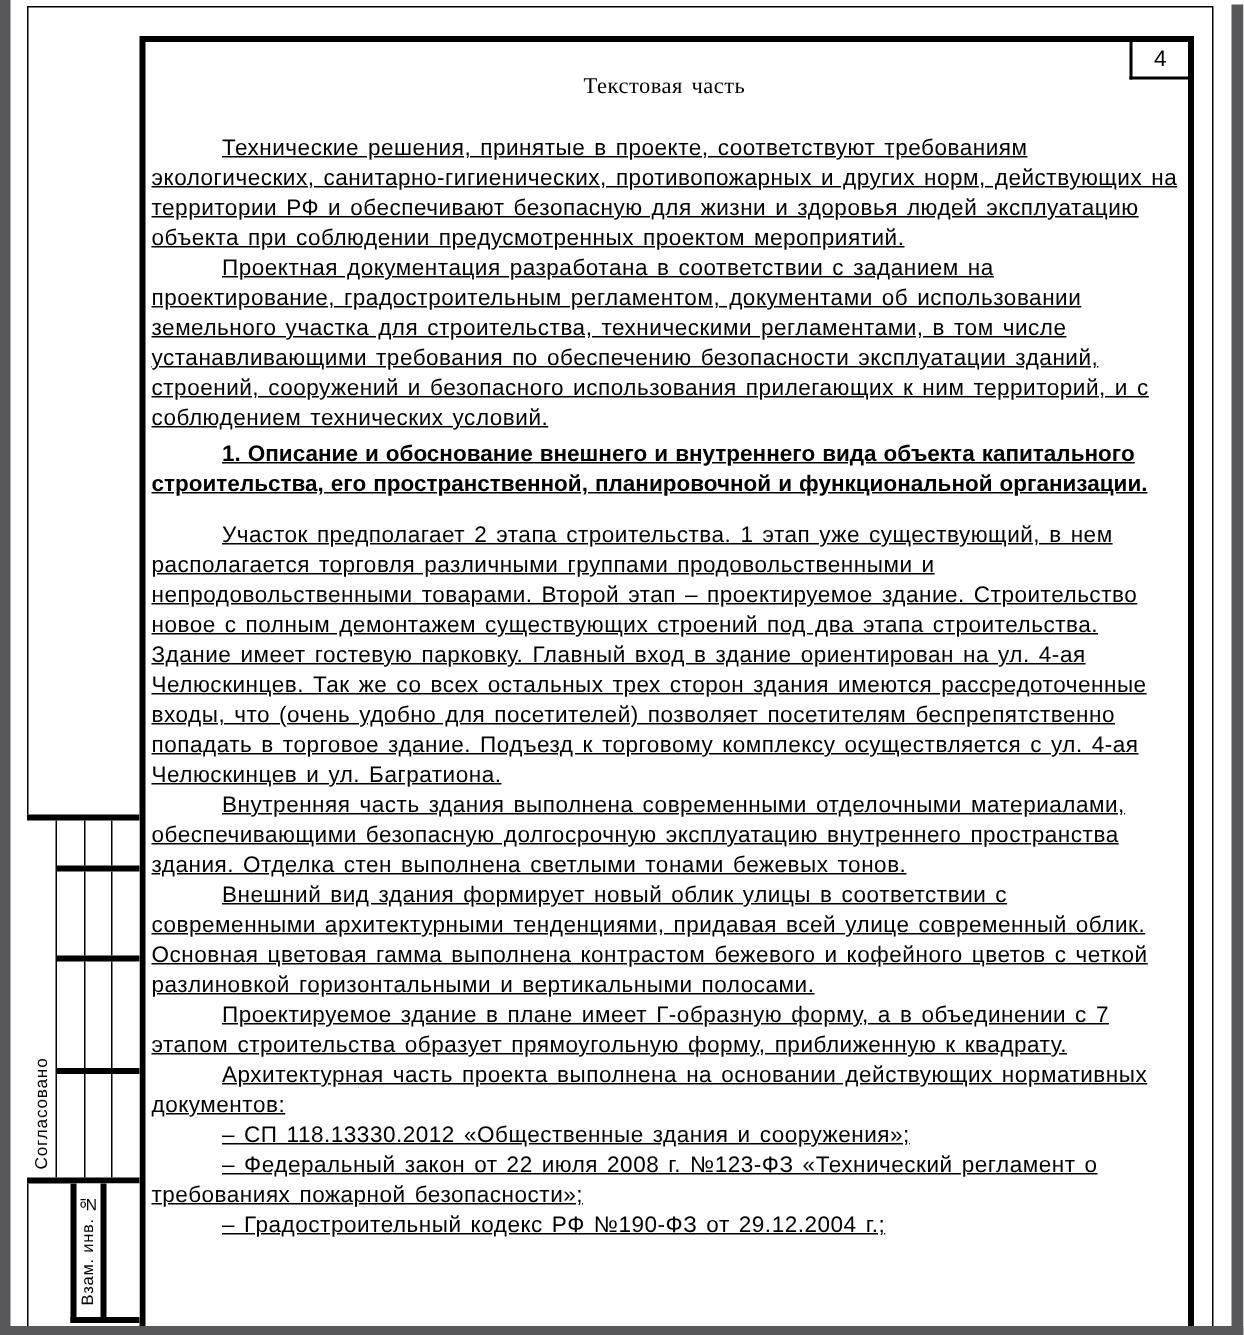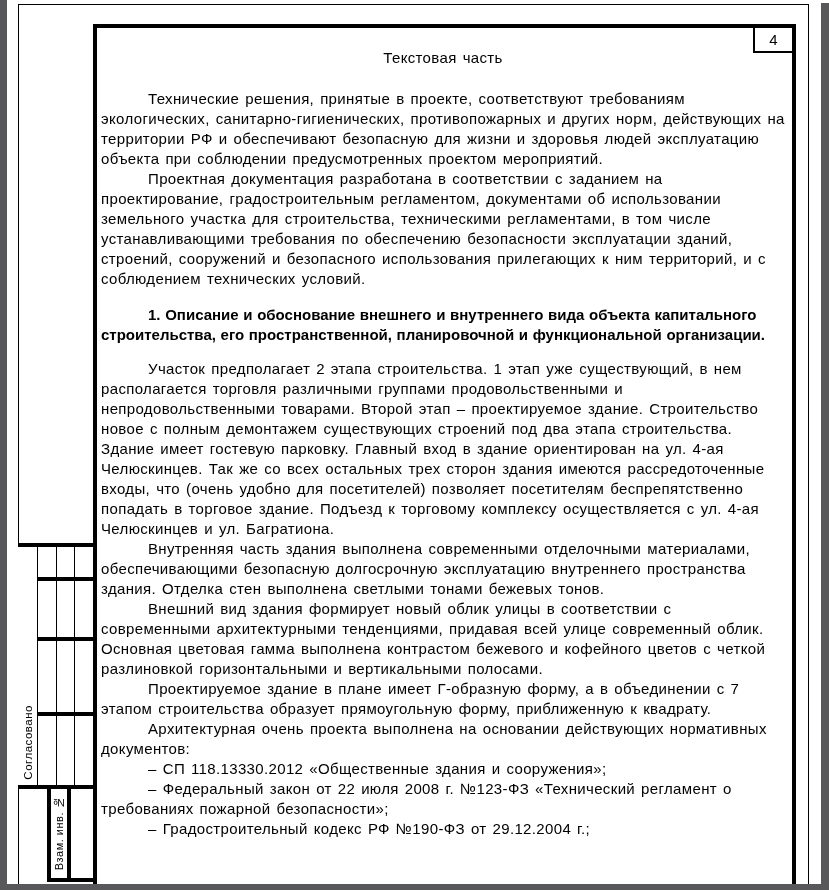--- a/index.html
+++ b/index.html
@@ -31,24 +31,24 @@
     display:flex; align-items:center; justify-content:center;
     font-size:15px; z-index:10;
   }
 
   
   .content {
     position:absolute; left:101px; top:28px; width:684px; z-index:8;
     font-size:15px; line-height:20px; letter-spacing:0.35px; word-spacing:1.5px;
     text-align:left;
   }
-  .doc-title { text-align:center; margin-top:20px; margin-bottom:21px; text-indent:0; }
-  .para { margin:0; text-indent:47px; }
+  .doc-title { text-align:center; margin-top:20px; margin-bottom:21px; text-indent:0;font-family:Liberation Serif, serif; }
+  .para { margin:0; text-indent:47px;text-decoration:underline; }
   .section-heading {
-    font-weight:bold; margin-top:16px; margin-bottom:14px;
+    font-weight:bold; margin-top:4px; margin-bottom:14px;
     letter-spacing:0; word-spacing:0.5px;
   }
 
   
   .stamp-a {
     position:absolute; left:18px; top:543px; width:75px; height:246px;
     border-top:4px solid #000; border-bottom:4px solid #000;
     box-sizing:border-box; display:flex; z-index:9; background:#fff;
   }
   .stamp-a .label-cell {
@@ -133,18 +133,18 @@
 
 <div class="content">
   <div class="doc-title">Текстовая часть</div>
   <p class="para">Технические решения, принятые в проекте, соответствуют требованиям экологических, санитарно-гигиенических, противопожарных и других норм, действующих на территории РФ и обеспечивают безопасную для жизни и здоровья людей эксплуатацию объекта при соблюдении предусмотренных проектом мероприятий.</p>
   <p class="para">Проектная документация разработана в соответствии с заданием на проектирование, градостроительным регламентом, документами об использовании земельного участка для строительства, техническими регламентами, в том числе устанавливающими требования по обеспечению безопасности эксплуатации зданий, строений, сооружений и безопасного использования прилегающих к ним территорий, и с соблюдением технических условий.</p>
   <p class="para section-heading">1. Описание и обоснование внешнего и внутреннего вида объекта капитального строительства, его пространственной, планировочной и функциональной организации.</p>
   <p class="para">Участок предполагает 2 этапа строительства. 1 этап уже существующий, в нем располагается торговля различными группами продовольственными и непродовольственными товарами. Второй этап – проектируемое здание. Строительство новое с полным демонтажем существующих строений под два этапа строительства. Здание имеет гостевую парковку. Главный вход в здание ориентирован на ул. 4-ая Челюскинцев. Так же со всех остальных трех сторон здания имеются рассредоточенные входы, что (очень удобно для посетителей) позволяет посетителям беспрепятственно попадать в торговое здание. Подъезд к торговому комплексу осуществляется с ул. 4-ая Челюскинцев и ул. Багратиона.</p>
   <p class="para">Внутренняя часть здания выполнена современными отделочными материалами, обеспечивающими безопасную долгосрочную эксплуатацию внутреннего пространства здания. Отделка стен выполнена светлыми тонами бежевых тонов.</p>
   <p class="para">Внешний вид здания формирует новый облик улицы в соответствии с современными архитектурными тенденциями, придавая всей улице современный облик. Основная цветовая гамма выполнена контрастом бежевого и кофейного цветов с четкой разлиновкой горизонтальными и вертикальными полосами.</p>
   <p class="para">Проектируемое здание в плане имеет Г-образную форму, а в объединении с 7 этапом строительства образует прямоугольную форму, приближенную к квадрату.</p>
-  <p class="para">Архитектурная очень проекта выполнена на основании действующих нормативных документов:</p>
+  <p class="para">Архитектурная часть проекта выполнена на основании действующих нормативных документов:</p>
   <p class="para">– СП 118.13330.2012 «Общественные здания и сооружения»;</p>
   <p class="para">– Федеральный закон от 22 июля 2008 г. №123-ФЗ «Технический регламент о требованиях пожарной безопасности»;</p>
   <p class="para">– Градостроительный кодекс РФ №190-ФЗ от 29.12.2004 г.;</p>
 
 </div>
 
 </body></html>

